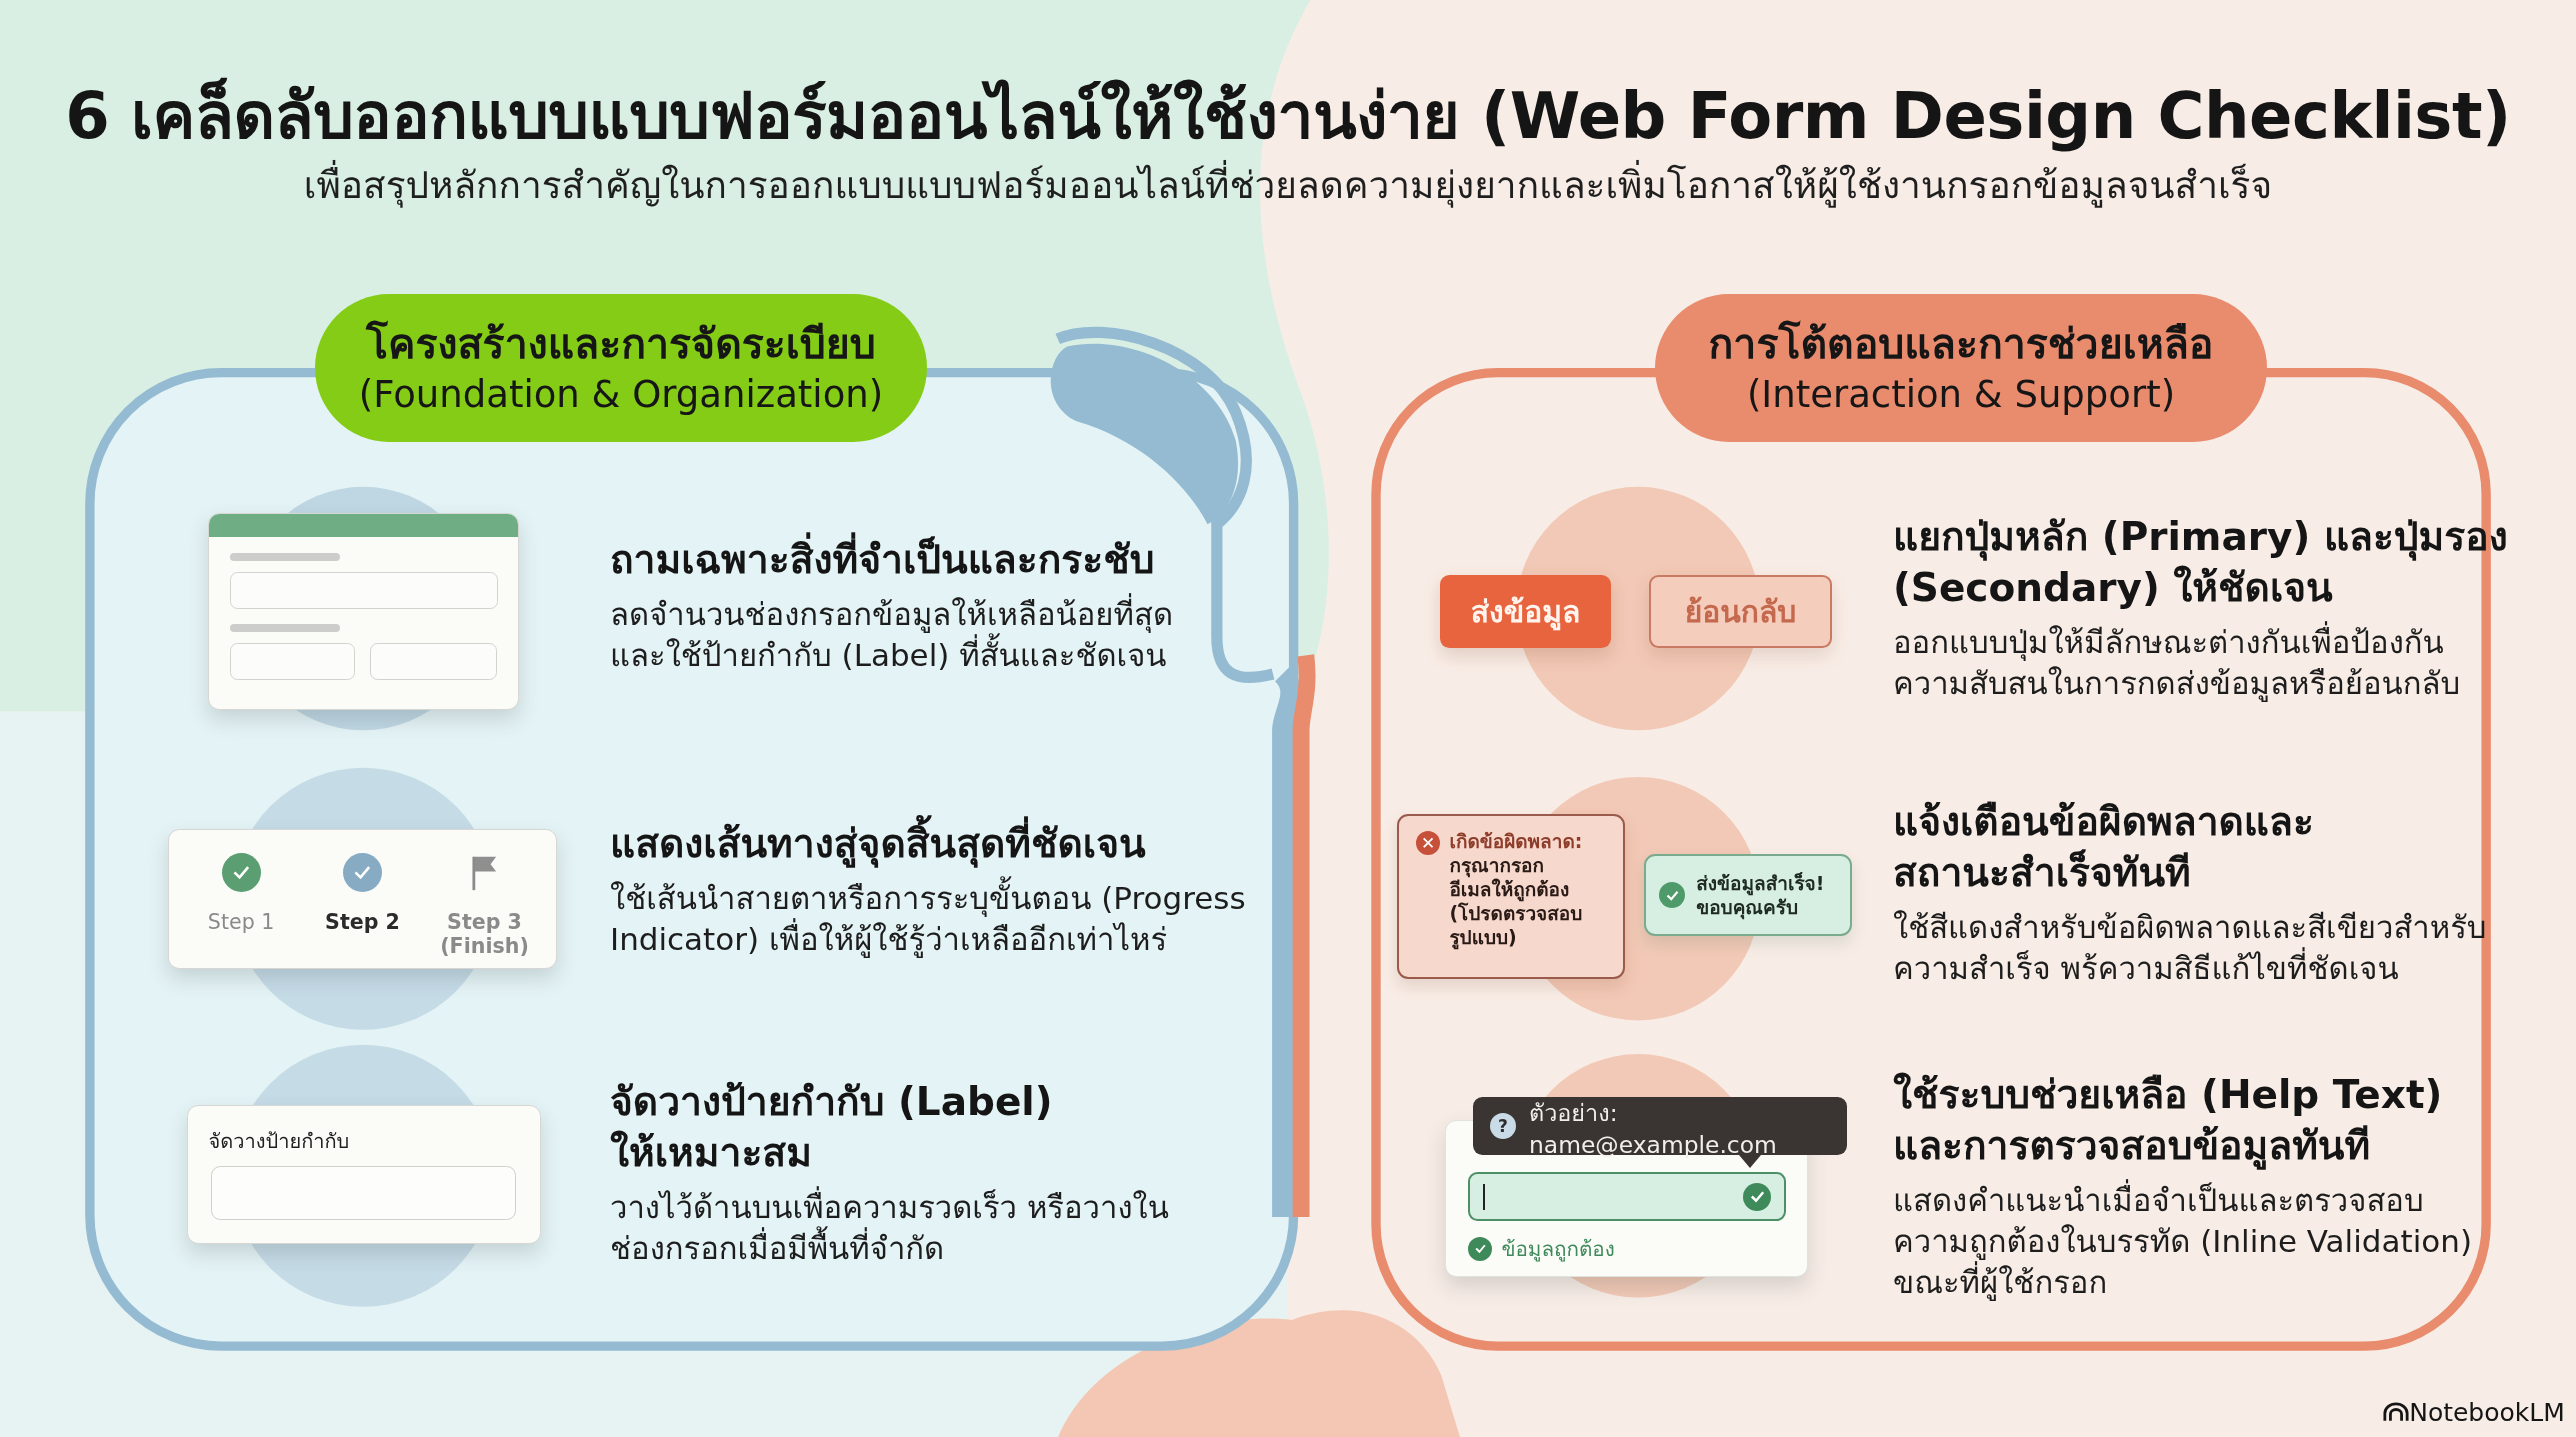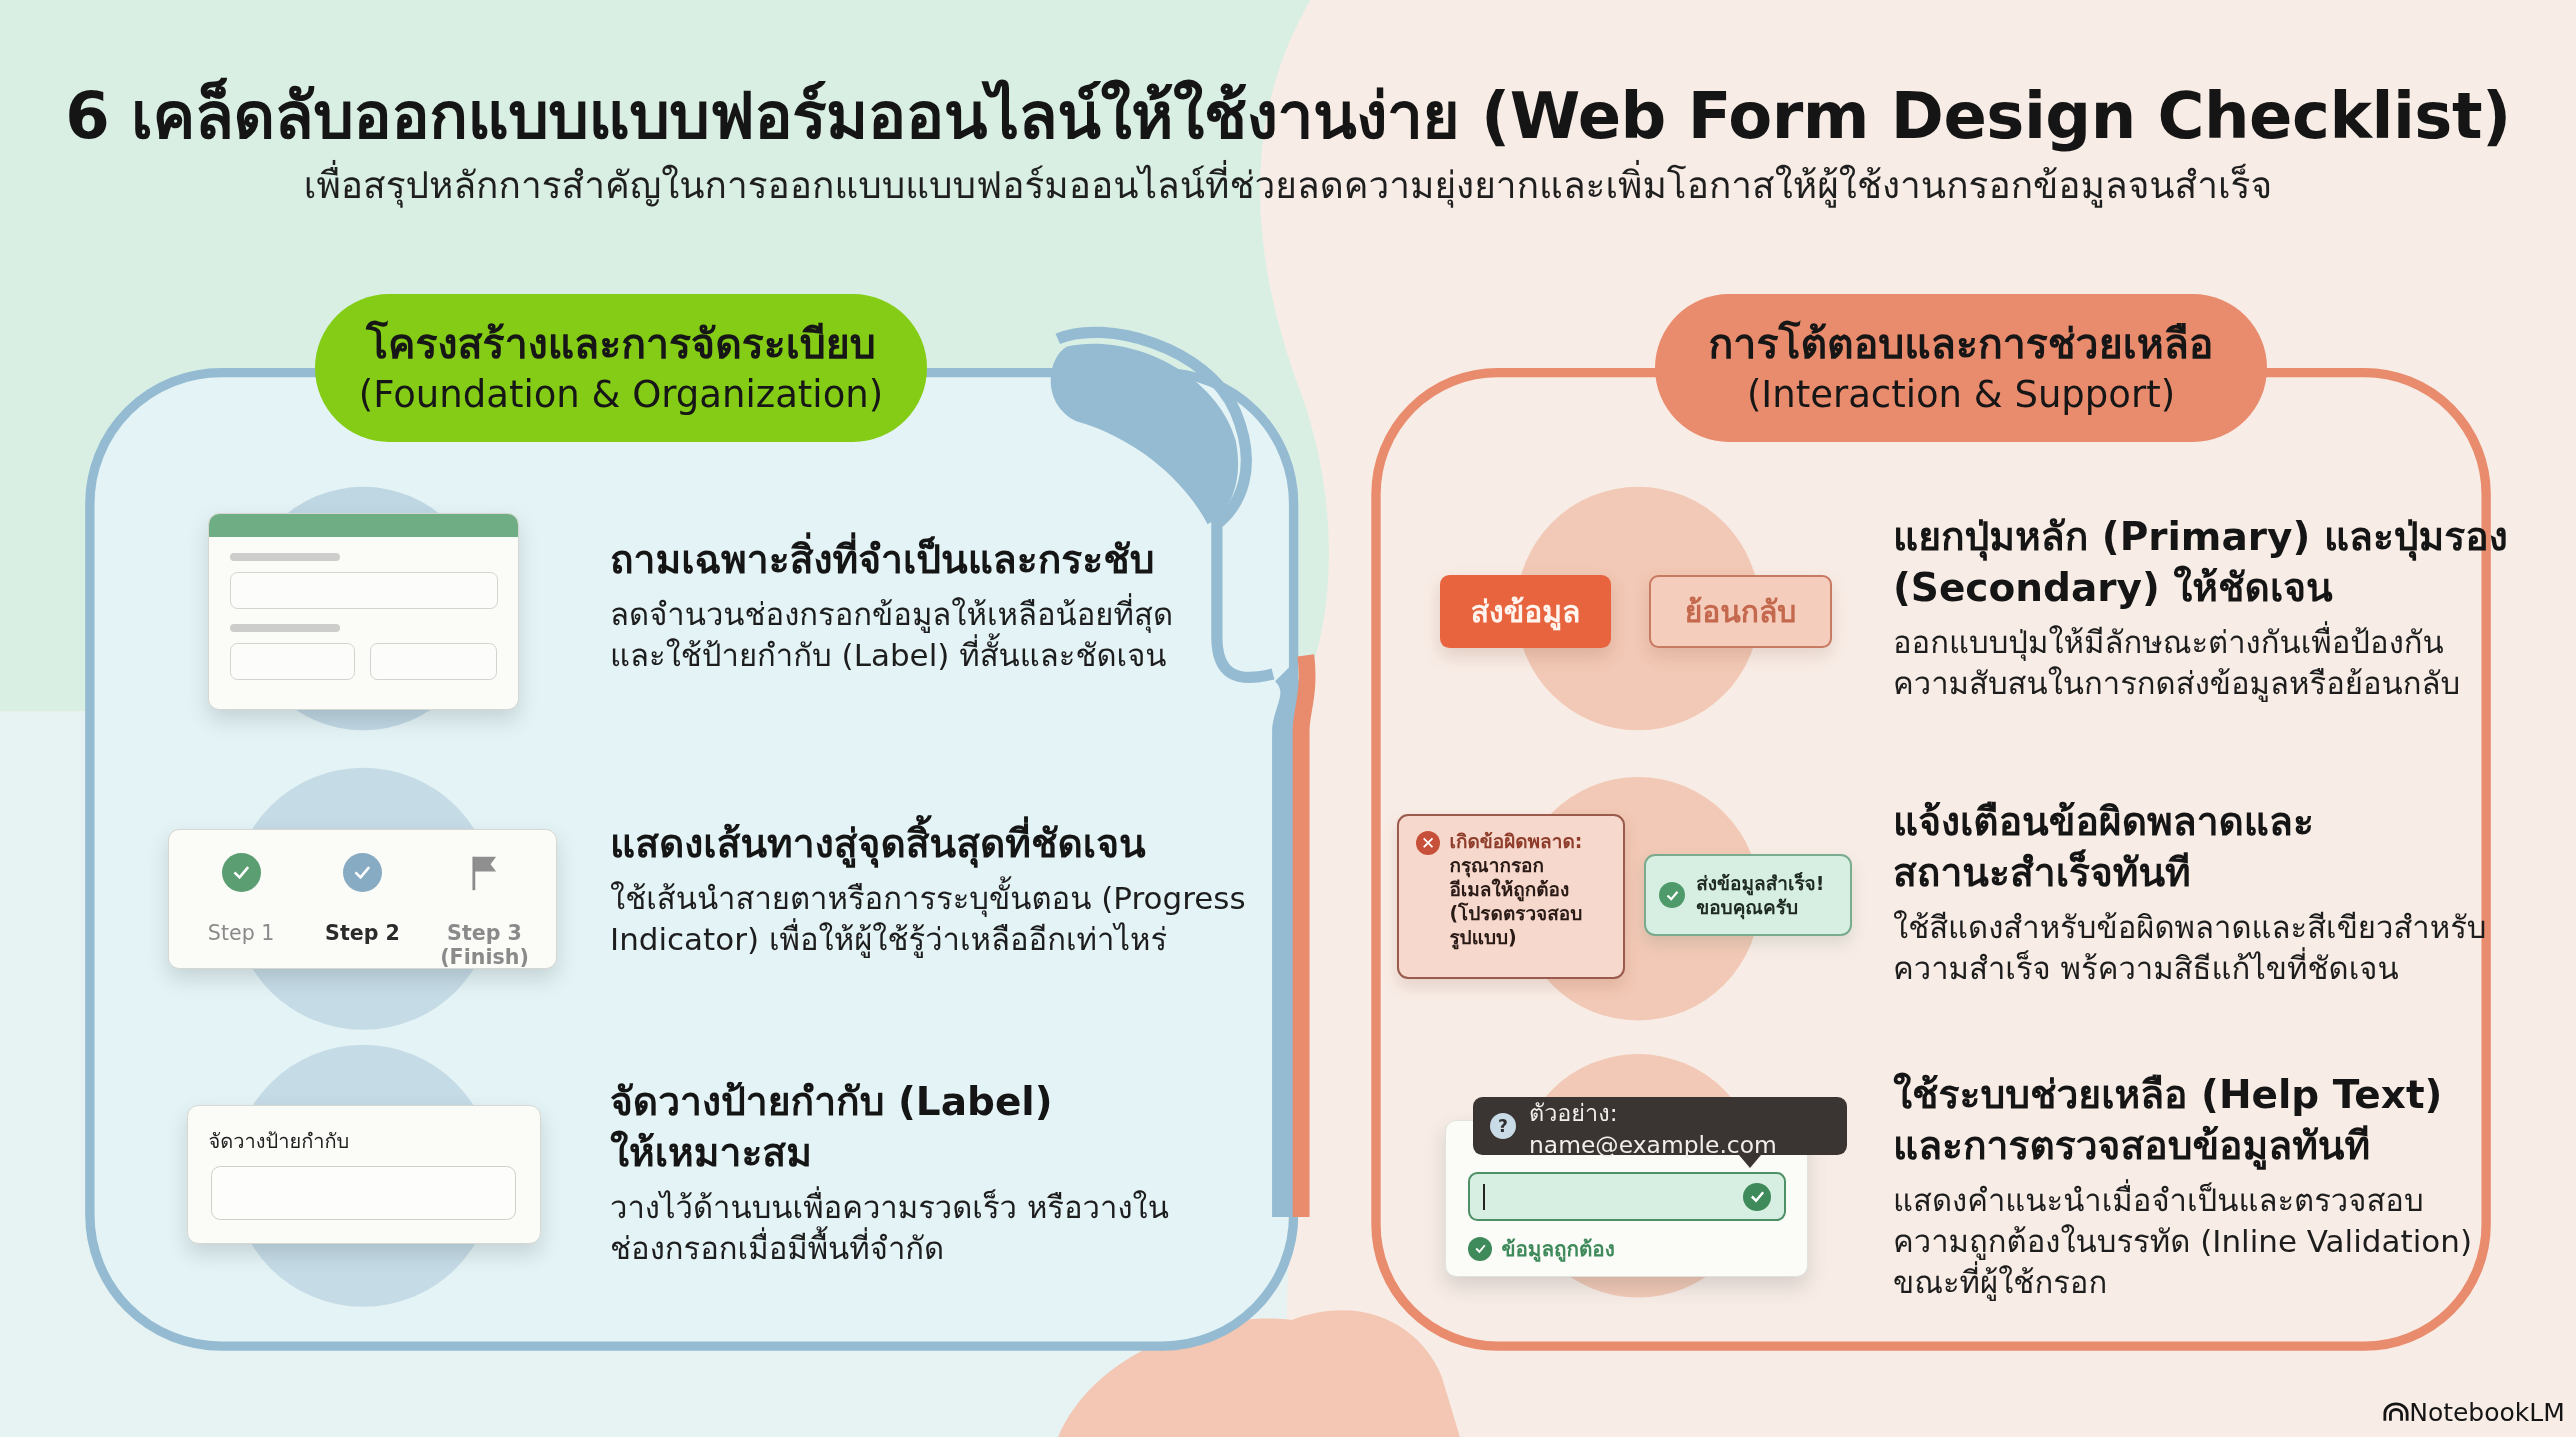--- a/index.html
+++ b/index.html
@@ -47,21 +47,21 @@
   
   .form-mock { left: 208px; top: 513px; width: 311px; height: 197px; overflow: hidden; }
   .form-mock .bar-top { height: 22.5px; background: #6fae85; }
   .form-mock .label-line { position: absolute; left: 20.6px; width: 110px; height: 8.4px; background: #cdcdcb; border-radius: 4.7px; }
   .form-mock .field { position: absolute; border: 1.9px solid #d2d2cf; border-radius: 7.5px; background: #fcfcfa; }
 
   
   .stepper { left: 168px; top: 829px; width: 389px; height: 140px; }
   .step { position: absolute; top: 22.5px; width: 103px; text-align: center; }
   .step-dot { width: 39px; height: 39px; border-radius: 50%; margin: 0 auto; display: flex; align-items: center; justify-content: center; }
-  .step-label { font-size: 20.6px; margin-top: 29px; line-height: 24px; color: #8a8a8a; }
+  .step-label { font-size: 20.6px; margin-top: 18px; line-height: 24px; color: #8a8a8a; }
   .step-label.active { color: #2b2b2b; font-weight: bold; }
 
   
   .label-card { left: 187px; top: 1105px; width: 354px; height: 139px; }
   .label-card .lc-label { position: absolute; left: 20.6px; top: 19px; font-size: 20px; color: #1f1f1f; }
   .label-card .lc-field { position: absolute; left: 22.5px; top: 60px; width: 305px; height: 54px; border: 1.9px solid #cfcfcc; border-radius: 9.4px; background: #fdfdfb; }
 
   
   .btn-primary {
     position: absolute; left: 1440px; top: 575px; width: 171px; height: 73px; border-radius: 9.4px;
@@ -104,21 +104,21 @@
     content: ""; position: absolute; right: 86px; bottom: -13px;
     border-left: 11.2px solid transparent; border-right: 11.2px solid transparent; border-top: 13px solid #3a3533;
   }
   .q-icon { width: 26px; height: 26px; border-radius: 50%; background: #c9dbe6; color: #2d2d2d; font-weight: bold; font-size: 17px; display: flex; align-items: center; justify-content: center; flex: none; }
   .help-input {
     position: absolute; left: 1468px; top: 1172px; width: 318px; height: 49px; border-radius: 9.4px;
     background: #d7efe2; border: 2.8px solid #4e9066; display: flex; align-items: center; justify-content: space-between; padding: 0 13px;
   }
   .caret { width: 1.9px; height: 26px; background: #222; }
   .valid-icon { width: 28px; height: 28px; border-radius: 50%; background: #3f8a5b; display: flex; align-items: center; justify-content: center; }
-  .valid-msg { position: absolute; left: 1468px; top: 1232px; display: flex; align-items: center; gap: 9.4px; color: #3f8a5b; font-weight: bold; font-size: 20.6px; }
+  .valid-msg { position: absolute; left: 1468px; top: 1232px; display: flex; align-items: center; gap: 9.4px; color: #3f8a5b; font-weight: normal; font-size: 20.6px; }
   .valid-msg .sm-check { width: 24px; height: 24px; border-radius: 50%; background: #3f8a5b; display: flex; align-items: center; justify-content: center; }
 
   .brand { position: absolute; right: 11.2px; bottom: 11.2px; display: flex; align-items: center; gap: 0; font-size: 25px; color: #151515; }
 </style>
 </head>
 <body>
 
 <svg class="bg-layer" viewBox="0 0 2752 1536" xmlns="http://www.w3.org/2000/svg">
 
   <path d="M0 0 H1400 C1330 120 1330 260 1390 420 C1440 560 1420 700 1380 760 C1200 760 950 760 700 760 L0 760 Z" fill="#d9efe4"></path>

